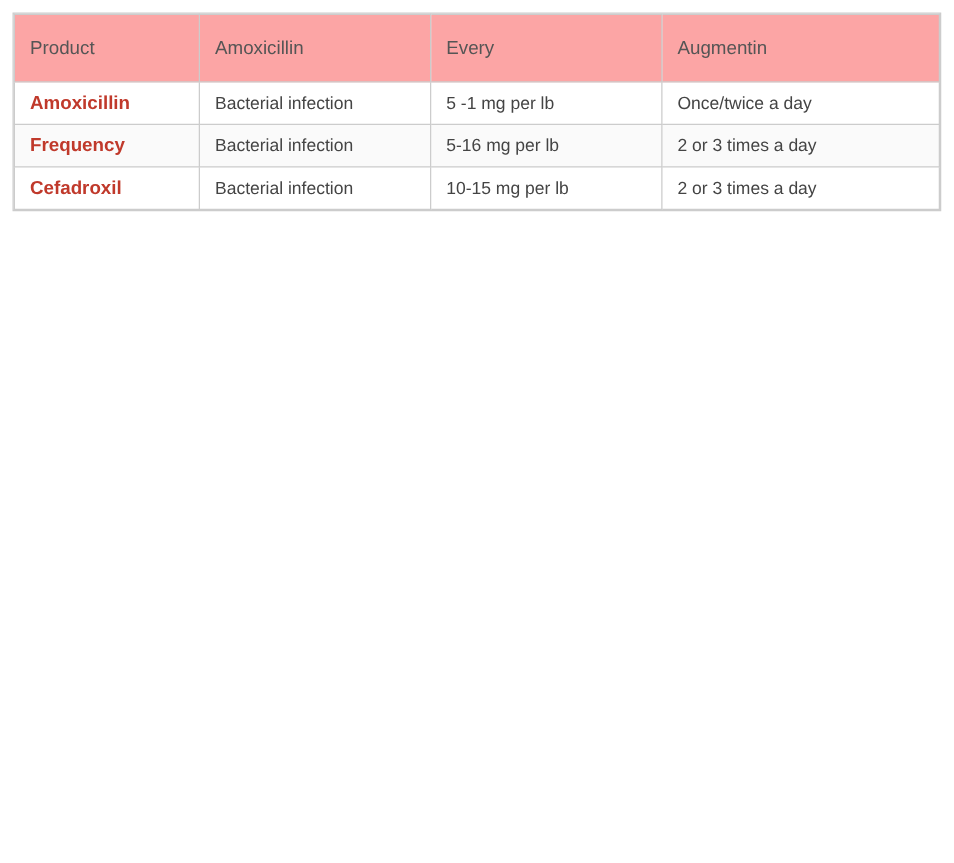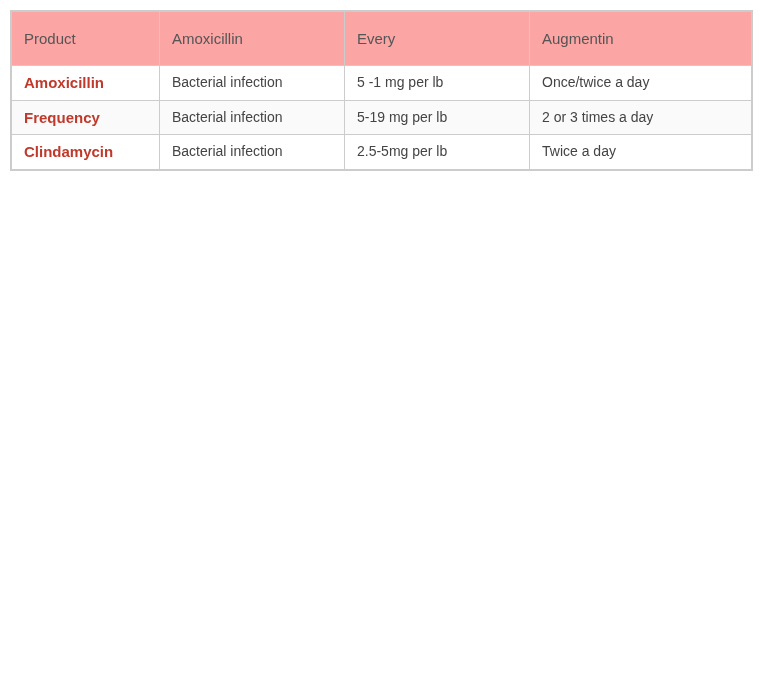--- a/index.html
+++ b/index.html
@@ -95,24 +95,24 @@
     <tbody id="table-body">
     <tr>
           <td><span class="product-name">Amoxicillin</span></td>
           <td>Bacterial infection</td>
           <td>5 -1 mg per lb</td>
           <td>Once/twice a day</td>
         </tr>
         <tr>
           <td><span class="product-name">Frequency</span></td>
           <td>Bacterial infection</td>
-          <td>5-19 mg per lb</td>
+          <td>5-16 mg per lb</td>
           <td>2 or 3 times a day</td>
         </tr>
         <tr>
-          <td><span class="product-name">Clindamycin</span></td>
+          <td><span class="product-name">Cefadroxil</span></td>
           <td>Bacterial infection</td>
-          <td>2.5-5mg per lb</td>
-          <td>Twice a day</td>
+          <td>10-15 mg per lb</td>
+          <td>2 or 3 times a day</td>
         </tr>
       </tbody>
   </table>
 </div>
 
 </body></html>

